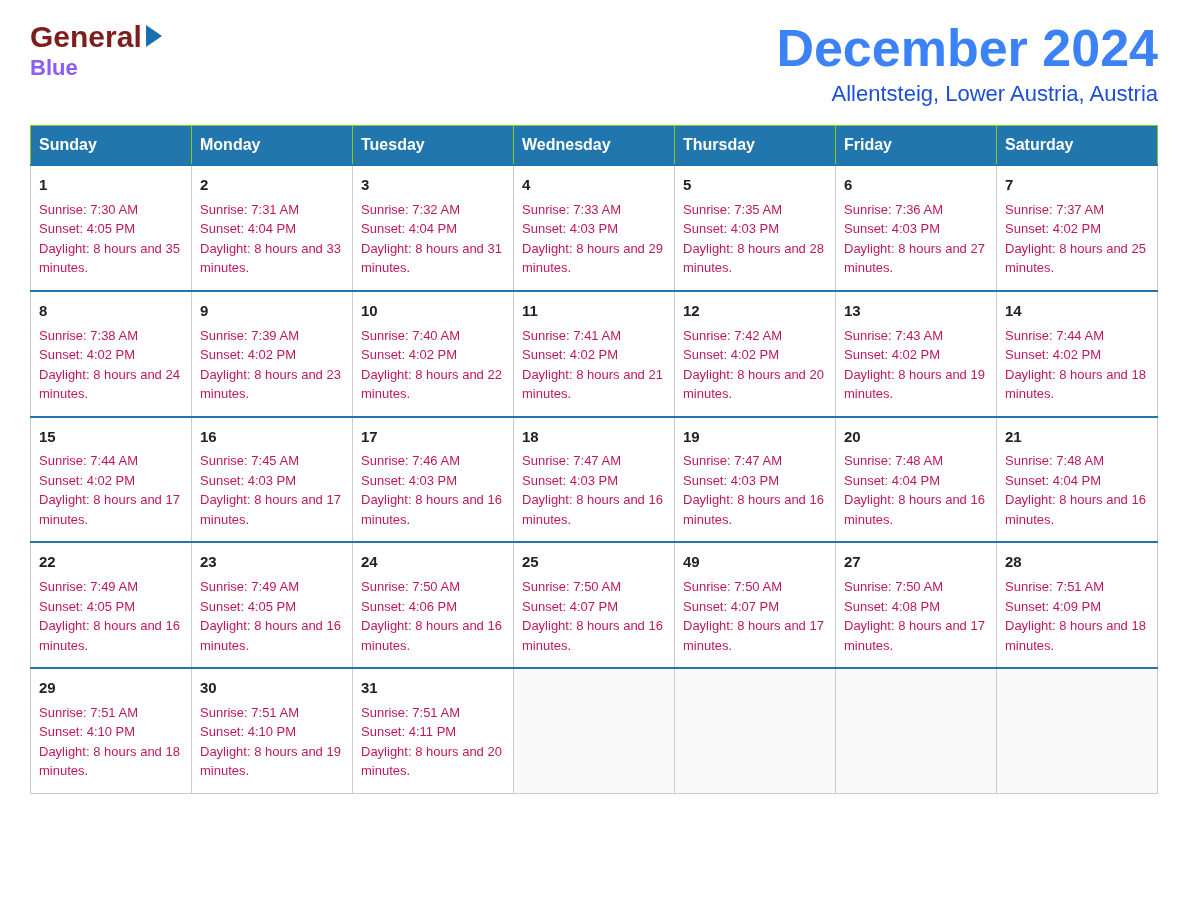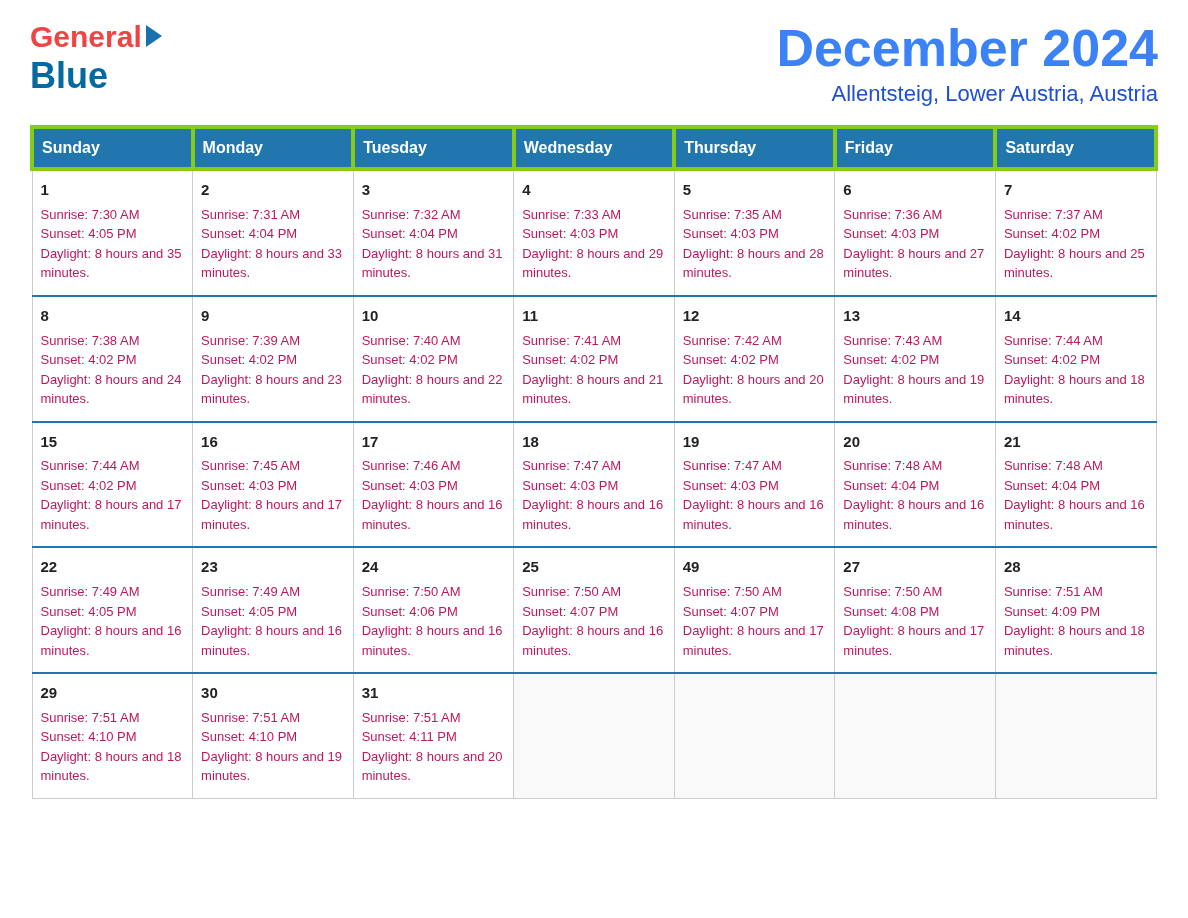--- a/index.html
+++ b/index.html
@@ -36,21 +36,21 @@
       border-collapse: collapse;
       table-layout: fixed;
     }
     thead tr th {
       background-color: #2176ae;
       color: #fff;
       font-size: 16px;
       font-weight: bold;
       padding: 10px 8px;
       text-align: left;
-      border: 4px solid #84cc16;
+      border: 1px solid #84cc16;
     }
     tbody tr td {
       vertical-align: top;
       padding: 8px 8px 12px 8px;
       font-size: 13.5px;
       line-height: 1.45;
       border: 1px solid #ccc;
       border-top: 2px solid #2176ae;
       background: #fff;
       color: #222;
@@ -92,25 +92,25 @@
       border-left: 16px solid #1a6fad;
       vertical-align: middle;
     }
   </style>
 </head>
 <body>
 
 <div class="header">
   <div class="logo-container">
     <div class="logo-line1">
-      <span style="font-size:30px;font-weight:bold;color:#ef4444;line-height:1.15;">General</span>
+      <span style="font-size:30px;font-weight:bold;color:#7f1d1d;line-height:1.15;">General</span>
       <span class="logo-triangle-right"></span>
     </div>
     <div class="logo-line2">
-      <span style="font-size:36px;font-weight:bold;color:#0369a1;line-height:1.15;">Blue</span>
+      <span style="font-size:22px;font-weight:bold;color:#8b5cf6;line-height:1.15;">Blue</span>
     </div>
   </div>
   <div class="title-block">
     <div class="main-title">December 2024</div>
     <div class="subtitle">Allentsteig, Lower Austria, Austria</div>
   </div>
 </div>
 
 <table>
   <thead>

